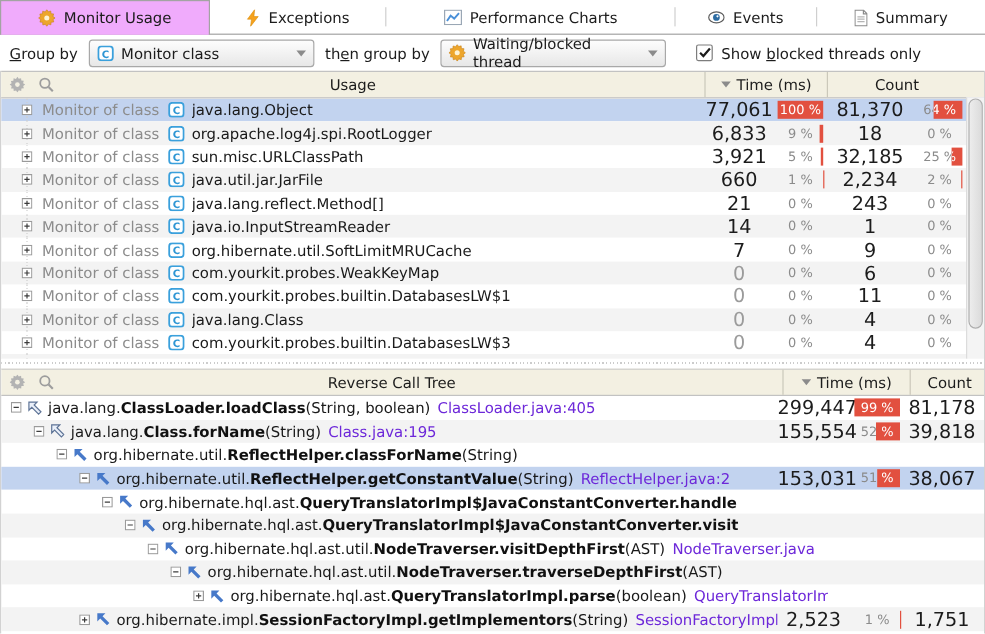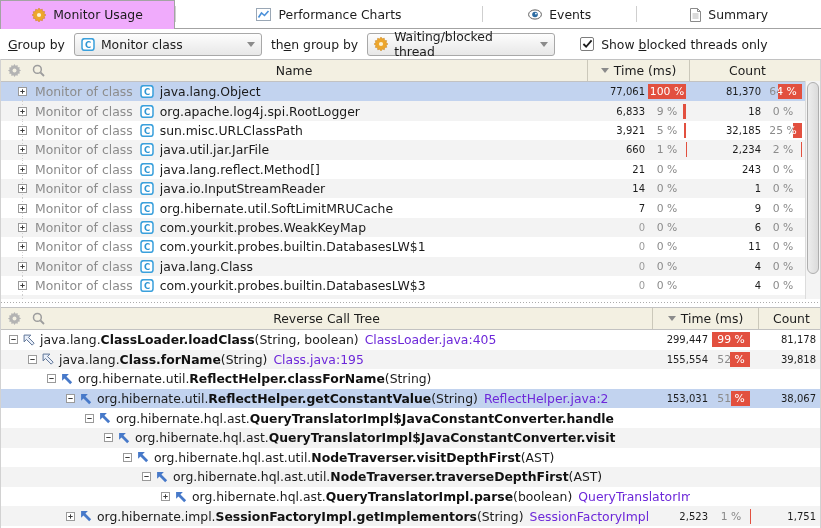--- a/index.html
+++ b/index.html
@@ -30,21 +30,21 @@
 
   .trow{display:flex;align-items:center;white-space:nowrap;}
   .r-even{background:#f3f3f3;}
   .r-sel{background:#c2d3ef;}
 
   
   .u-rows{overflow:hidden;}
   .u-row{height:19.4px;padding-left:17px;background-image:repeating-linear-gradient(to bottom,#cfcfcf 0 1px,transparent 1px 3px);background-size:1px 100%;background-repeat:no-repeat;background-position:21px 0;}
   .u-row .mon-label{color:#8c8c8c;margin:0 7px 0 8px;}
   .u-row .cls{color:#1a1a1a;margin-left:6px;flex:1;overflow:hidden;}
-  .num{text-align:right;font-size:10px;}
+  .num{text-align:center;font-size:16px;}
   .u-tnum{width:58px;}
   .u-cnum{width:72px;}
   .dim{color:#9b9b9b;}
   .scrollpad{width:15px;flex:none;}
 
   .pct{position:relative;width:38px;height:15px;margin:0 3px;font-size:10.8px;line-height:15px;flex:none;}
   .pct .g{position:absolute;inset:0;text-align:center;color:#8b8b8b;}
   .pct .bar{position:absolute;top:0;right:0;bottom:0;overflow:hidden;background:#e2503f;}
   .pct .w{position:absolute;top:0;right:0;width:38px;height:15px;text-align:center;color:#fff;}
   .l-tpctbox{width:46px;}
@@ -84,20 +84,28 @@
   <div class="tabbar" id="tabbar">
       <div class="tab active" style="width: 173px;">
         <span style="display: inline-flex; align-items: center;">
           <svg width="14" height="14" viewBox="0 0 14 14">
             <path d="M7 0l1.2 1.8 2.1-.6.2 2.2 2.2.2-.6 2.1L14 7l-1.8 1.2.6 2.1-2.2.2-.2 2.2-2.1-.6L7 14l-1.2-1.8-2.1.6-.2-2.2-2.2-.2.6-2.1L0 7l1.8-1.2-.6-2.1 2.2-.2.2-2.2 2.1.6z" fill="#eda62c" stroke="#c9831a" stroke-width=".5"></path>
             <circle cx="7" cy="7" r="2.1" fill="#fdf3d4"></circle>
           </svg>
         </span>
         <span>Monitor Usage</span>
       </div>
+      <div class="tab" style="flex-grow: 1;">
+        <span style="display: inline-flex; align-items: center;">
+          <svg width="12" height="14" viewBox="0 0 12 14">
+            <path d="M7.2 0L1.2 8h3.4L3.8 14l6.4-8.2H6.6L7.2 0z" fill="#f6a21d" stroke="#d88d0e" stroke-width=".5"></path>
+          </svg>
+        </span>
+        <span>Exceptions</span>
+      </div>
       <div class="tabsep"></div>
       <div class="tab" style="flex-grow: 1.6;">
         <span style="display: inline-flex; align-items: center;">
           <svg width="15" height="13" viewBox="0 0 15 13">
             <rect x=".5" y=".5" width="14" height="12" fill="#fff" stroke="#9aa7b5"></rect>
             <polyline points="2.5,9.5 5.5,5 8.5,7.5 12.5,3" fill="none" stroke="#4a90d9" stroke-width="1.6"></polyline>
           </svg>
         </span>
         <span>Performance Charts</span>
       </div>
@@ -173,21 +181,21 @@
                 <circle cx="7" cy="7" r="2.1" fill="#f3f0e2"></circle>
               </svg>
             </span>
           <span>
               <svg width="13" height="13" viewBox="0 0 13 13">
                 <circle cx="5.4" cy="5.4" r="3.9" fill="none" stroke="#9d9d9d" stroke-width="1.5"></circle>
                 <line x1="8.5" y1="8.5" x2="12" y2="12" stroke="#9d9d9d" stroke-width="1.8"></line>
               </svg>
             </span>
         </span>
-        <div class="h-name">Name</div>
+        <div class="h-name">Usage</div>
         <div class="h-col" style="width:102px;">
           <span class="sortdown"></span>
           <span>Time (ms)</span>
         </div>
         <div class="h-col" style="width:116px;">
           <span>Count</span>
         </div>
         <div class="scrollpad"></div>
       </div>
       <div class="u-rows" id="monitor-rows" style="height:217px;">
@@ -749,20 +757,21 @@
                 </svg>
               </span>
               <span class="arrowicon">
                 <svg width="12" height="12" viewBox="0 0 11 11">
                   <path d="M1 1h6.2L5 3.2 10.2 8.4 8.4 10.2 3.2 5 1 7.2z" fill="#4779c9"></path>
                 </svg>
               </span>
               <span class="m-pre">org.hibernate.hql.ast.util.</span>
               <span class="m-bold">NodeTraverser.visitDepthFirst</span>
               <span class="m-args">(AST)</span>
+              <span class="m-loc">NodeTraverser.java</span>
             </div>
             <div class="c-spacer"></div>
           </div>
           <div class="trow c-row r-even">
             <div class="c-name">
               <div class="ind"></div>
               <div class="ind"></div>
               <div class="ind"></div>
               <div class="ind"></div>
               <div class="ind"></div>

